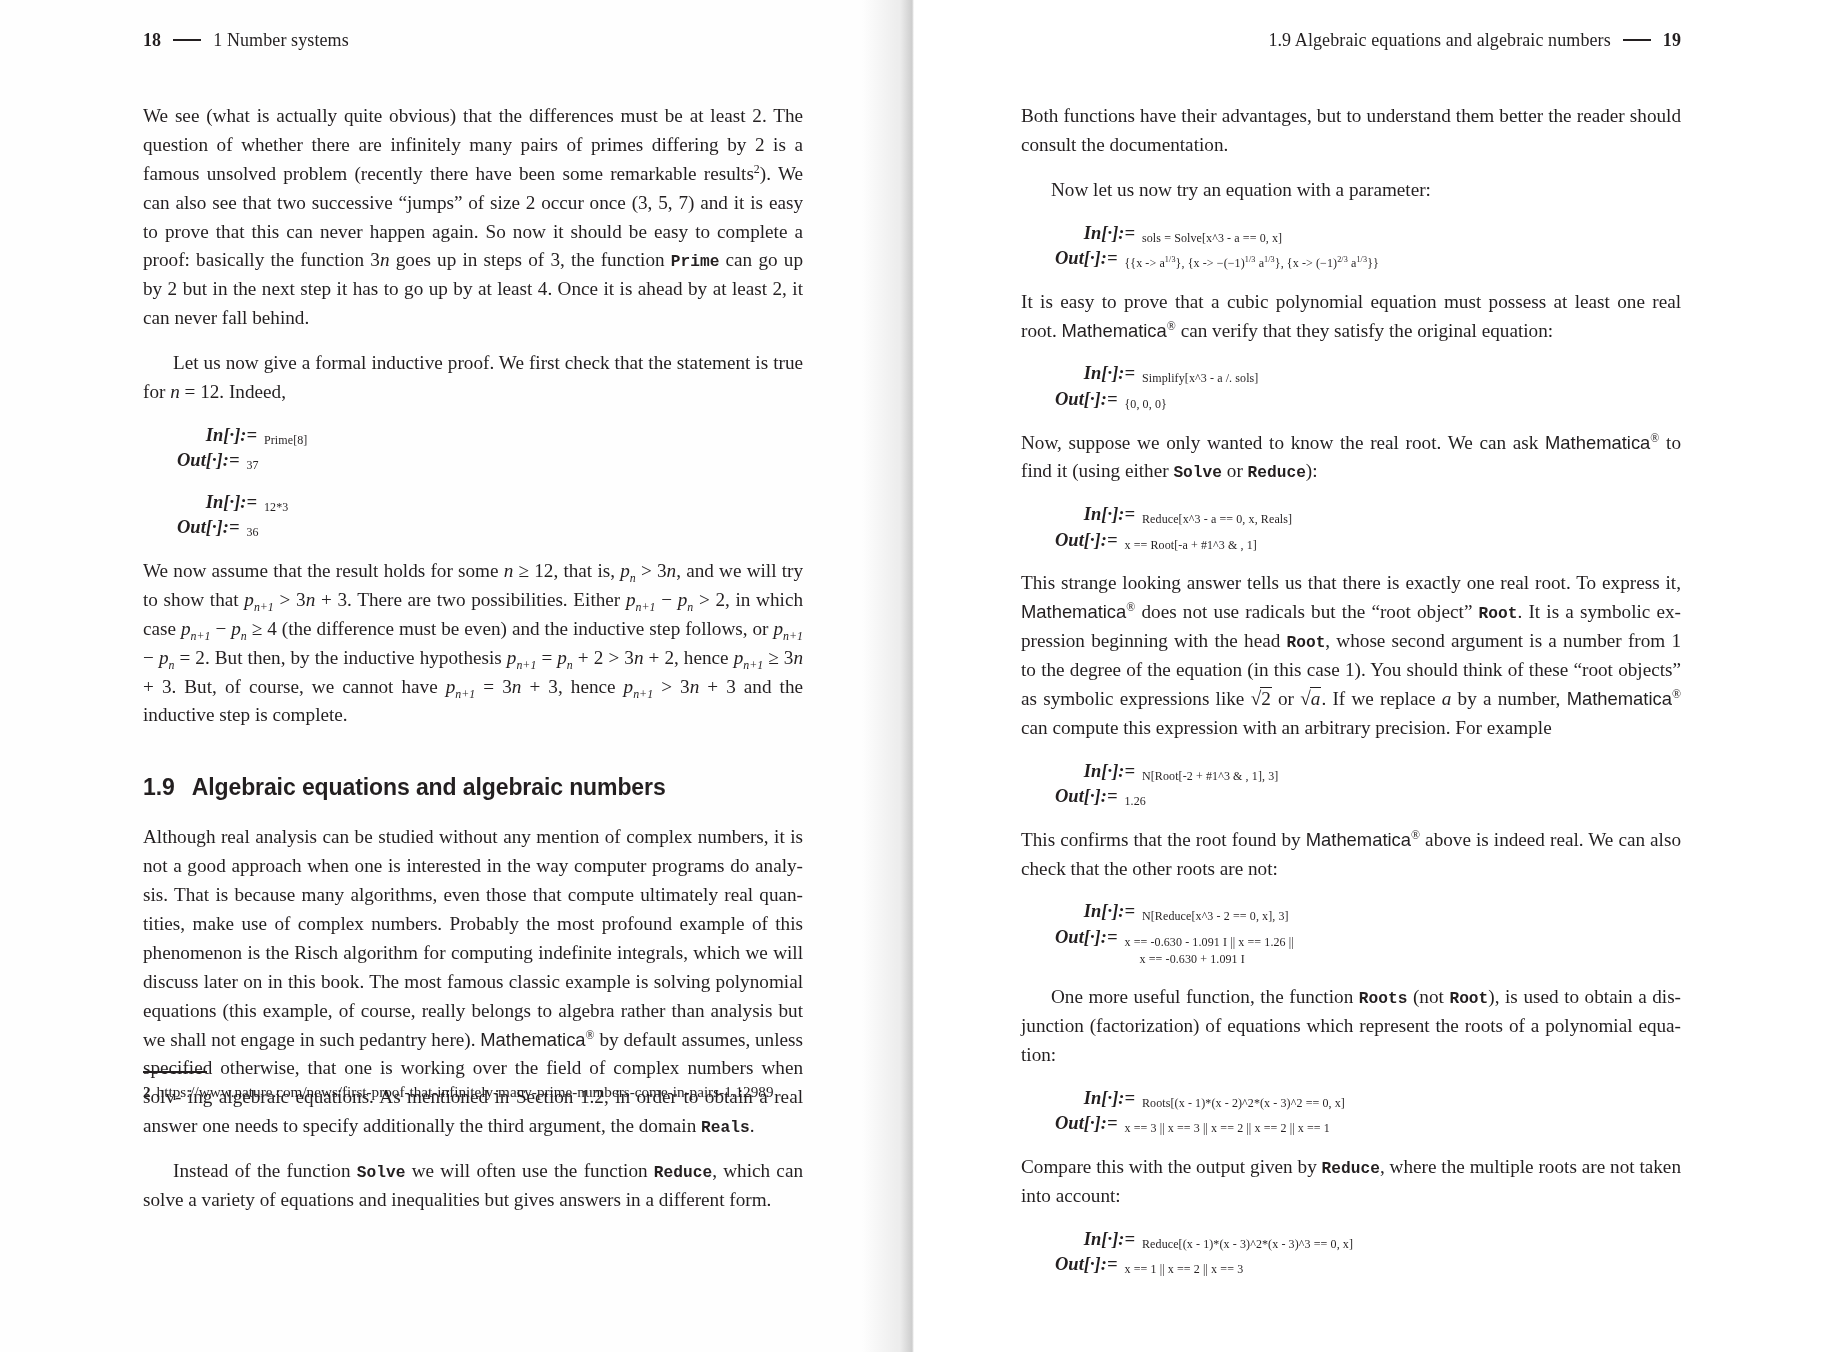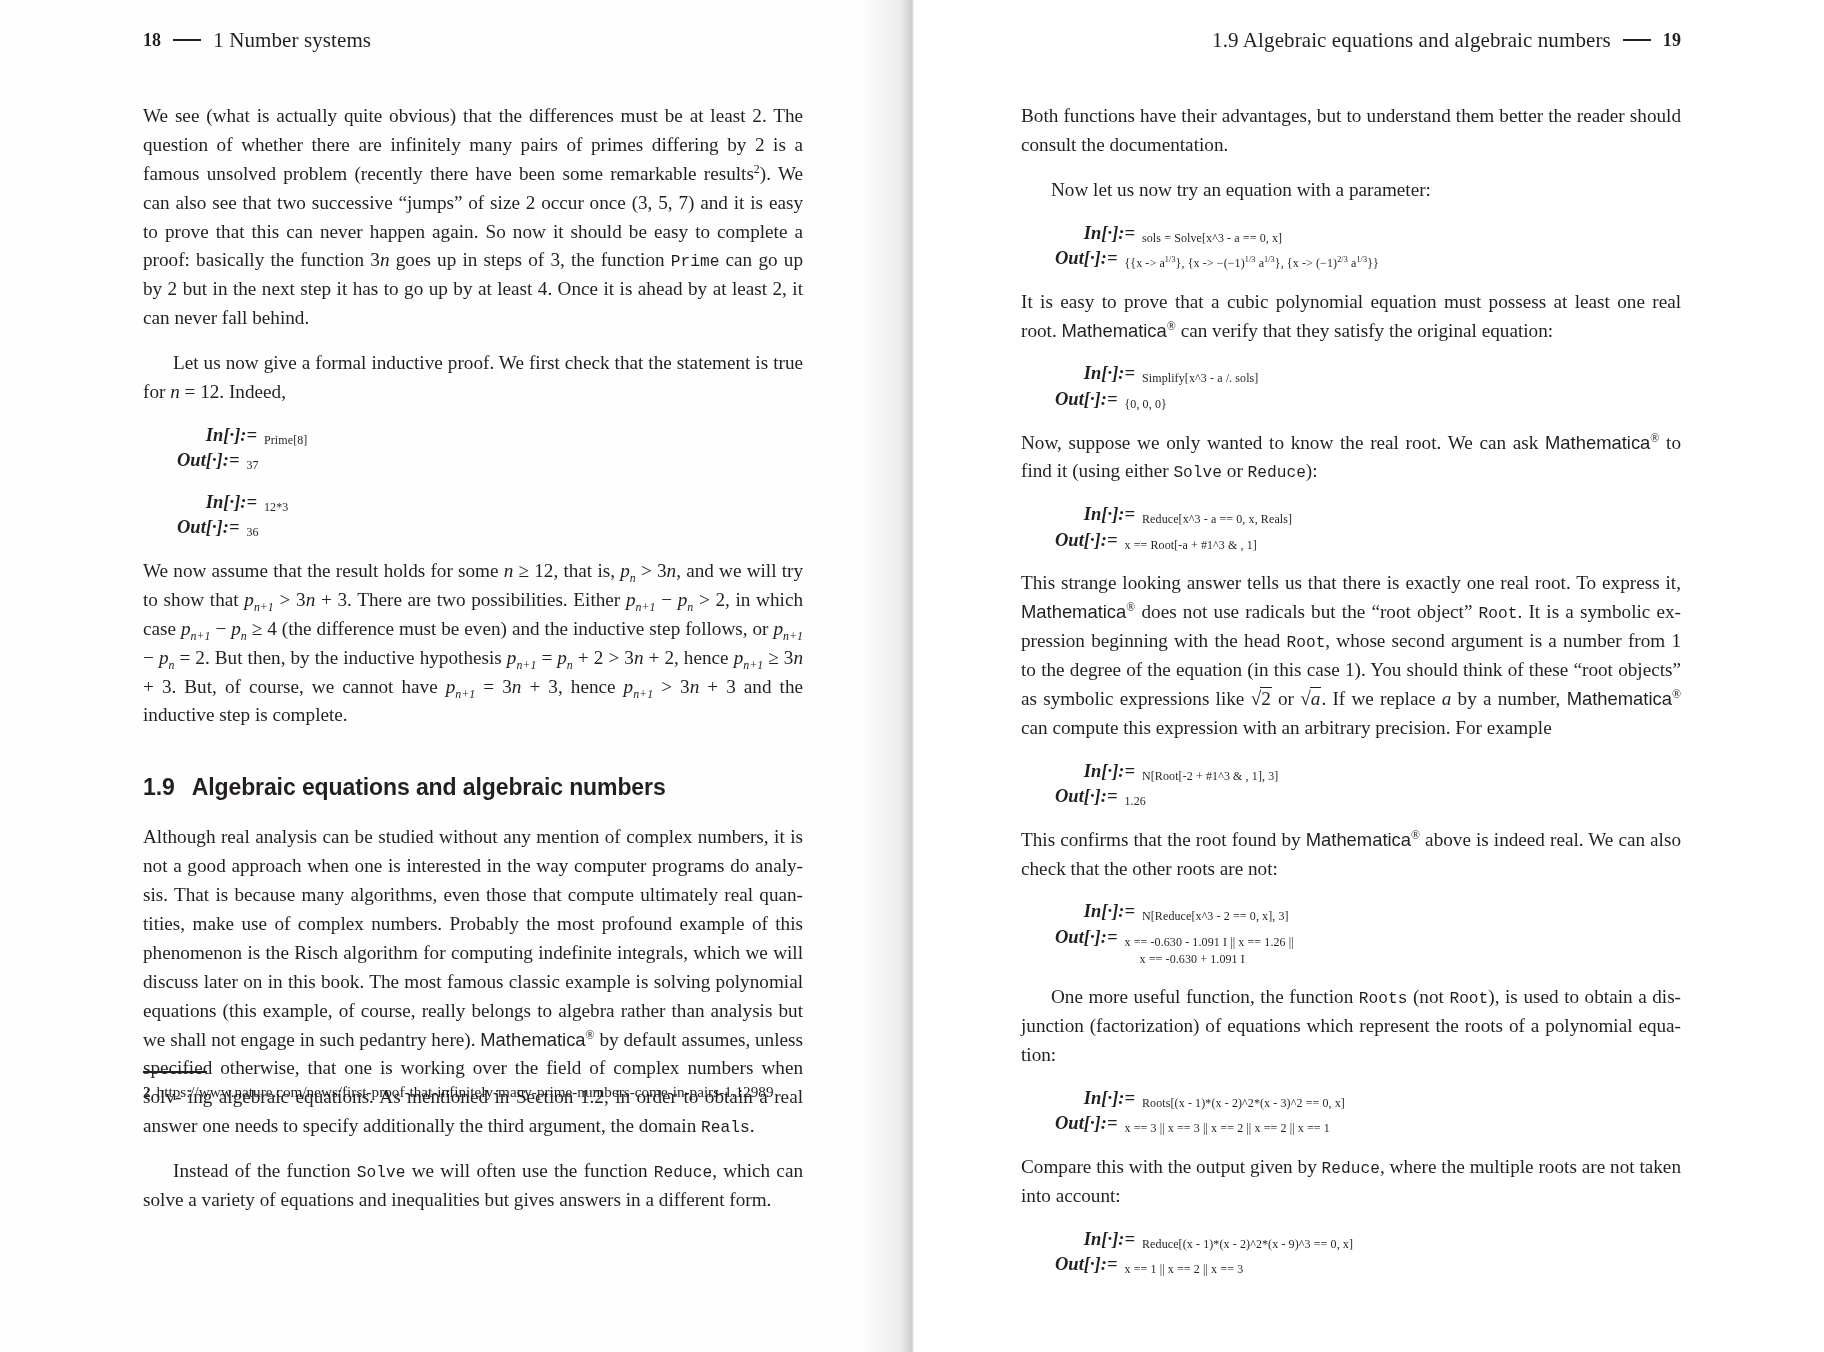--- a/index.html
+++ b/index.html
@@ -67,21 +67,21 @@
   }
   .rule {
     display: inline-block;
     width: 28px;
     height: 2px;
     background: #231f20;
     margin: 0 12px;
     vertical-align: middle;
   }
   .head-title {
-    font-size: 21px;
+    font-size: 18px;
   }
   p {
     margin: 0;
     font-size: 19.2px;
     line-height: 1.505;
     text-align: justify;
     text-justify: inter-word;
     hyphens: auto;
   }
   p.indent { text-indent: 30px; }
@@ -118,20 +118,21 @@
   }
   .prompt.in { padding-left: 18px; }
   .mono {
     font-family: Liberation Serif, serif;
     font-size: 12px;
     letter-spacing: 0.1px;
   }
   code.inl {
     font-family: "Liberation Mono", monospace;
     font-size: 16.2px;
+    font-weight: bold;
   }
   .math { font-style: italic; }
   .sans-mm {
     font-family: "Liberation Sans", sans-serif;
     font-size: 18.4px;
     margin-top: 19px;
   }
   sup { font-size: 0.62em; vertical-align: super; line-height: 0; }
   sub { font-size: 0.62em; vertical-align: sub; line-height: 0; }
   .frac-sup { font-size: 0.68em; vertical-align: super; line-height: 0; }
@@ -341,21 +342,21 @@
         <span class="mono">x == 3 || x == 3 || x == 2 || x == 2 || x == 1</span>
       </div>
     </div>
 
     <p>Compare this with the output given by <code class="inl">Reduce</code>, where the multiple roots are not taken
       into account:</p>
 
     <div class="codeblock">
       <div class="codeline">
         <span class="prompt in">In[·]:=</span>
-        <span class="mono">Reduce[(x - 1)*(x - 2)^2*(x - 9)^3 == 0, x]</span>
+        <span class="mono">Reduce[(x - 1)*(x - 3)^2*(x - 3)^3 == 0, x]</span>
       </div>
       <div class="codeline">
         <span class="prompt">Out[·]:=</span>
         <span class="mono">x == 1 || x == 2 || x == 3</span>
       </div>
     </div>
   </div>
 
   <div class="gutter"></div>
 </div>

